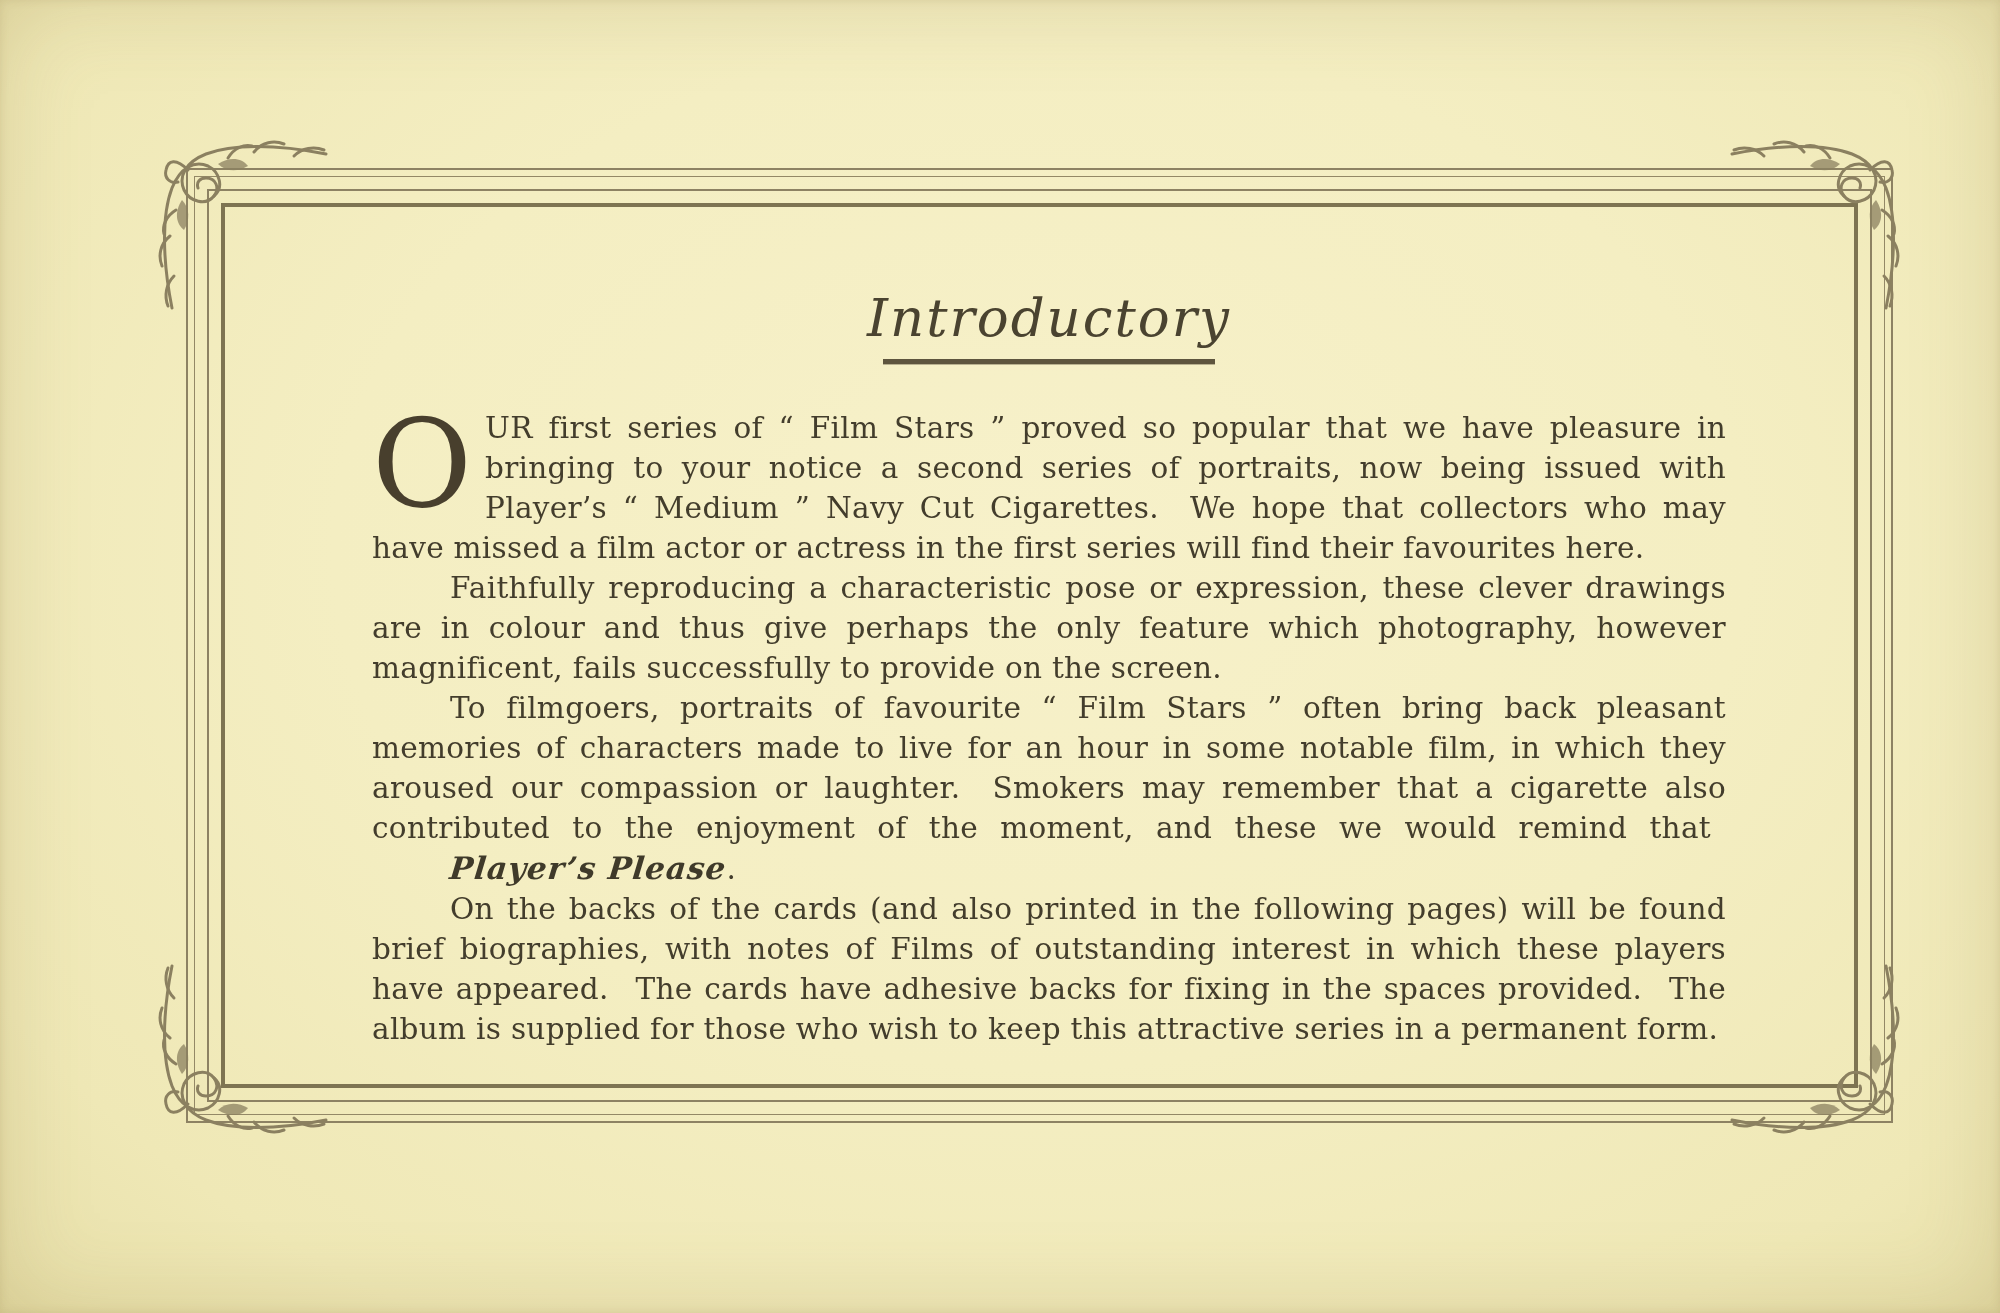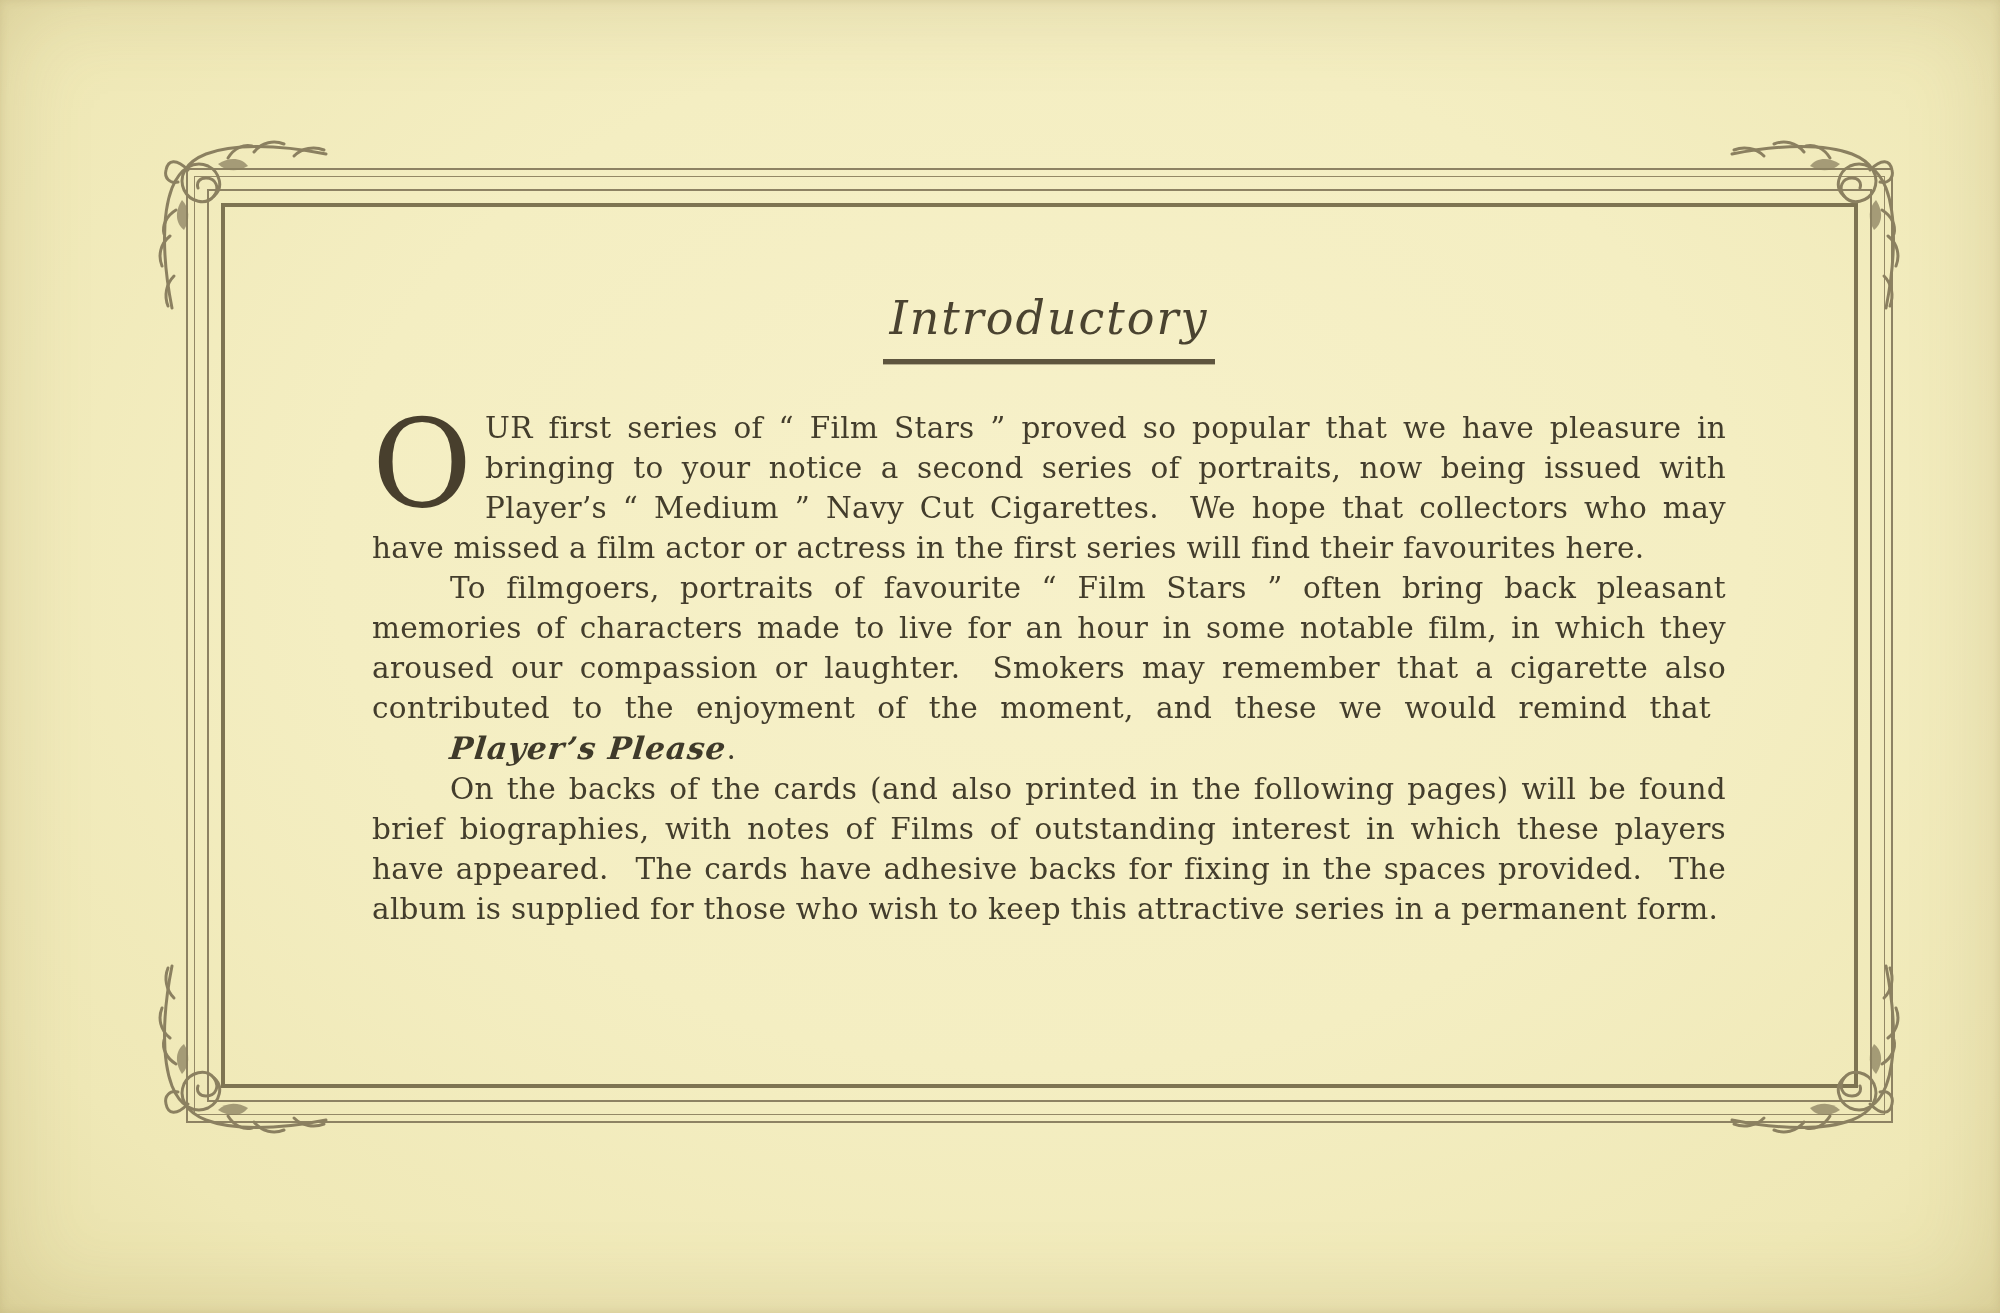--- a/index.html
+++ b/index.html
@@ -24,21 +24,21 @@
   .c-tr{left:1728px;top:140px;transform:scaleX(-1);}
   .c-bl{left:158px;top:962px;transform:scaleY(-1);}
   .c-br{left:1728px;top:962px;transform:scale(-1,-1);}
   
   .content{
     position:absolute;left:372px;top:286px;width:1354px;
     color:#443e2c;
   }
   .title{
     text-align:center;font-style:italic;font-weight:normal;
-    font-size:46px;line-height:64px;margin:0;color:#4a4330;
+    font-size:53px;line-height:64px;margin:0;color:#4a4330;
     letter-spacing:2px;
   }
   .title-rule{
     width:332px;height:5px;margin:9px auto 0 auto;
     background:#5e553e;box-shadow:0 1px 0 rgba(94,85,62,0.4);
   }
   .body-text{
     margin-top:44px;
     font-size:29.5px;line-height:40px;text-align:justify;
     color:#433d2c;letter-spacing:0.3px;
@@ -129,20 +129,23 @@
 
   <div class="content">
     <h1 class="title">Introductory</h1>
     <div class="title-rule"></div>
 
     <div class="body-text">
       <p>
         <span class="dropcap">O</span><span>UR first series of “ Film Stars ” proved so popular that we have pleasure in bringing to your notice a second series of portraits, now being issued with Player’s “ Medium ” Navy Cut Cigarettes.  We hope that collectors who may have missed a film actor or actress in the first series will find their favourites here.</span>
       </p>
       <p class="para-indent">
+        <span>Faithfully reproducing a characteristic pose or expression, these clever drawings are in colour and thus give perhaps the only feature which photography, however magnificent, fails successfully to provide on the screen.</span>
+      </p>
+      <p class="para-indent">
         <span>To filmgoers, portraits of favourite “ Film Stars ” often bring back pleasant memories of characters made to live for an hour in some notable film, in which they aroused our compassion or laughter.  Smokers may remember that a cigarette also contributed to the enjoyment of the moment, and these we would remind that </span><span class="script">Player’s Please</span><span>.</span>
       </p>
       <p class="para-indent">
         <span>On the backs of the cards (and also printed in the following pages) will be found brief biographies, with notes of Films of outstanding interest in which these players have appeared.  The cards have adhesive backs for fixing in the spaces provided.  The album is supplied for those who wish to keep this attractive series in a permanent form.</span>
       </p>
     </div>
   </div>
 
 </div>
 

